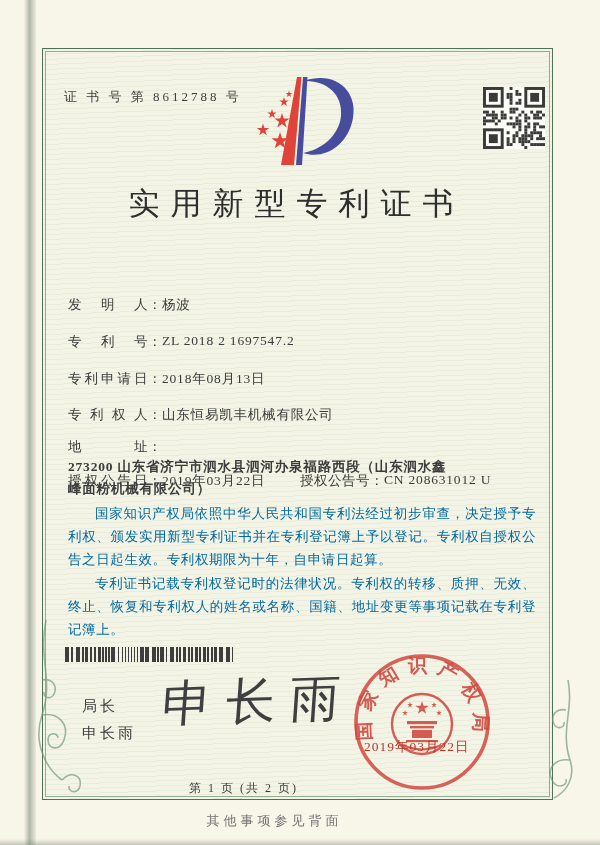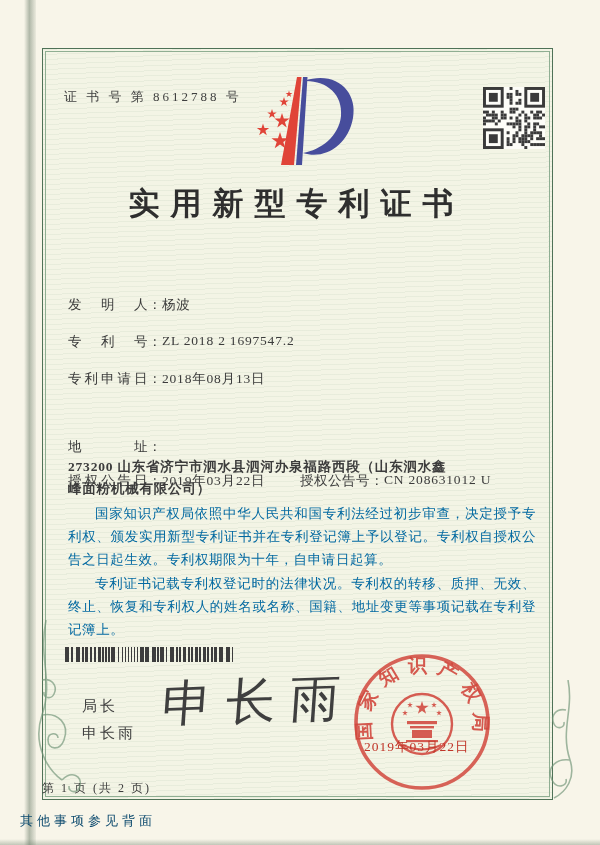--- a/index.html
+++ b/index.html
@@ -11,42 +11,42 @@
     background:linear-gradient(0deg,rgba(90,110,90,0.35),rgba(90,110,90,0));}
   .frame{position:absolute;left:42px;top:48px;width:509px;height:750px;
     border:1.5px solid #4f7257;background:
       repeating-linear-gradient(178deg,rgba(130,165,135,0.10) 0 1px,rgba(0,0,0,0) 1px 5px),
       #f3f4e5;}
   .frame::before{content:"";position:absolute;inset:2px;border:1px solid #8fae92;pointer-events:none;}
   .cert-no{position:absolute;left:64px;top:88px;font-size:13px;letter-spacing:3px;color:#3f3f3f;}
   .logo{position:absolute;left:246px;top:70px;width:112px;height:102px;}
   .qr{position:absolute;left:483px;top:87px;width:62px;height:62px;background:#fdfdf8;}
   .title{position:absolute;left:42px;top:183px;width:509px;text-align:center;
-    font-size:31px;font-weight:bold;letter-spacing:11px;color:#2e2e2e;}
+    font-size:31px;font-weight:normal;letter-spacing:11px;color:#2e2e2e;}
   .row{position:absolute;left:68px;width:472px;font-size:13.5px;color:#3c3c3c;letter-spacing:0.5px;}
   .flabel{display:inline-block;width:80px;text-align:justify;text-align-last:justify;vertical-align:top;}
   .colon{display:inline-block;vertical-align:top;}
   .fval{display:inline-block;vertical-align:top;letter-spacing:0.8px;}
   .fval.addr{width:382px;line-height:1.6;font-weight:bold;}
   .grant-right{position:absolute;left:232px;top:0;}
   .body-text{position:absolute;left:68px;top:502px;width:468px;font-size:13.5px;line-height:1.72;
     text-align:justify;color:#0369a1;letter-spacing:0.6px;}
   .body-text p{margin:0;text-indent:2em;}
   .barcode{position:absolute;left:65px;top:647px;width:168px;height:15px;font-size:0;white-space:nowrap;overflow:hidden;}
   .barcode i{display:inline-block;height:100%;background:#3d3d3d;}
   .director{position:absolute;left:82px;top:692px;font-size:15px;color:#404040;letter-spacing:3px;line-height:27px;
     font-family:"Liberation Sans","DejaVu Sans",sans-serif;}
   .signature{position:absolute;left:162px;top:668px;width:200px;font-size:50px;color:#3f3f3f;
     letter-spacing:14px;transform:rotate(-2deg) skewX(-6deg);font-family:"DejaVu Sans",sans-serif;white-space:nowrap;}
   .seal{position:absolute;left:350px;top:650px;width:144px;height:144px;opacity:0.92;}
   .seal-date{position:absolute;left:364px;top:738px;font-size:13.5px;color:#c03528;letter-spacing:1px;z-index:3;}
-  .page-info{position:absolute;left:42px;top:780px;width:403px;text-align:left;font-size:12px;
+  .page-info{position:absolute;left:42px;top:780px;width:403px;text-align:center;font-size:12px;
     color:#3c3c3c;letter-spacing:2px;}
-  .back-note{position:absolute;left:20px;top:812px;width:509px;font-size:13px;
-    color:#0c4a6e;letter-spacing:4px;}
+  .back-note{position:absolute;left:20px;top:812px;width:509px;text-align:center;font-size:13px;
+    color:#737373;letter-spacing:4px;}
   .flourish{position:absolute;pointer-events:none;}
 </style>
 </head>
 <body>
 
 <div class="page">
   <div class="scan-edge"></div>
   <div class="scan-edge-bottom"></div>
 
   <div class="frame"></div>
@@ -207,20 +207,23 @@
 
   <div class="row" style="top:296px">
     <span class="flabel">发明人</span><span class="colon">：</span><span class="fval">杨波</span>
   </div>
   <div class="row" style="top:333px">
     <span class="flabel">专利号</span><span class="colon">：</span><span class="fval">ZL 2018 2 1697547.2</span>
   </div>
   <div class="row" style="top:370px">
     <span class="flabel">专利申请日</span><span class="colon">：</span><span class="fval">2018年08月13日</span>
   </div>
+  <div class="row" style="top:406px">
+    <span class="flabel">专利权人</span><span class="colon">：</span><span class="fval">山东恒易凯丰机械有限公司</span>
+  </div>
   <div class="row" style="top:438px">
     <span class="flabel">地址</span><span class="colon">：</span><span class="fval addr">273200 山东省济宁市泗水县泗河办泉福路西段（山东泗水鑫峰面粉机械有限公司）</span>
   </div>
   <div class="row" style="top:472px">
     <span class="flabel">授权公告日</span><span class="colon">：</span><span class="fval">2019年03月22日</span>
     <span class="grant-right">
       <span>授权公告号</span><span class="colon">：</span><span class="fval">CN 208631012 U</span>
     </span>
   </div>
 

